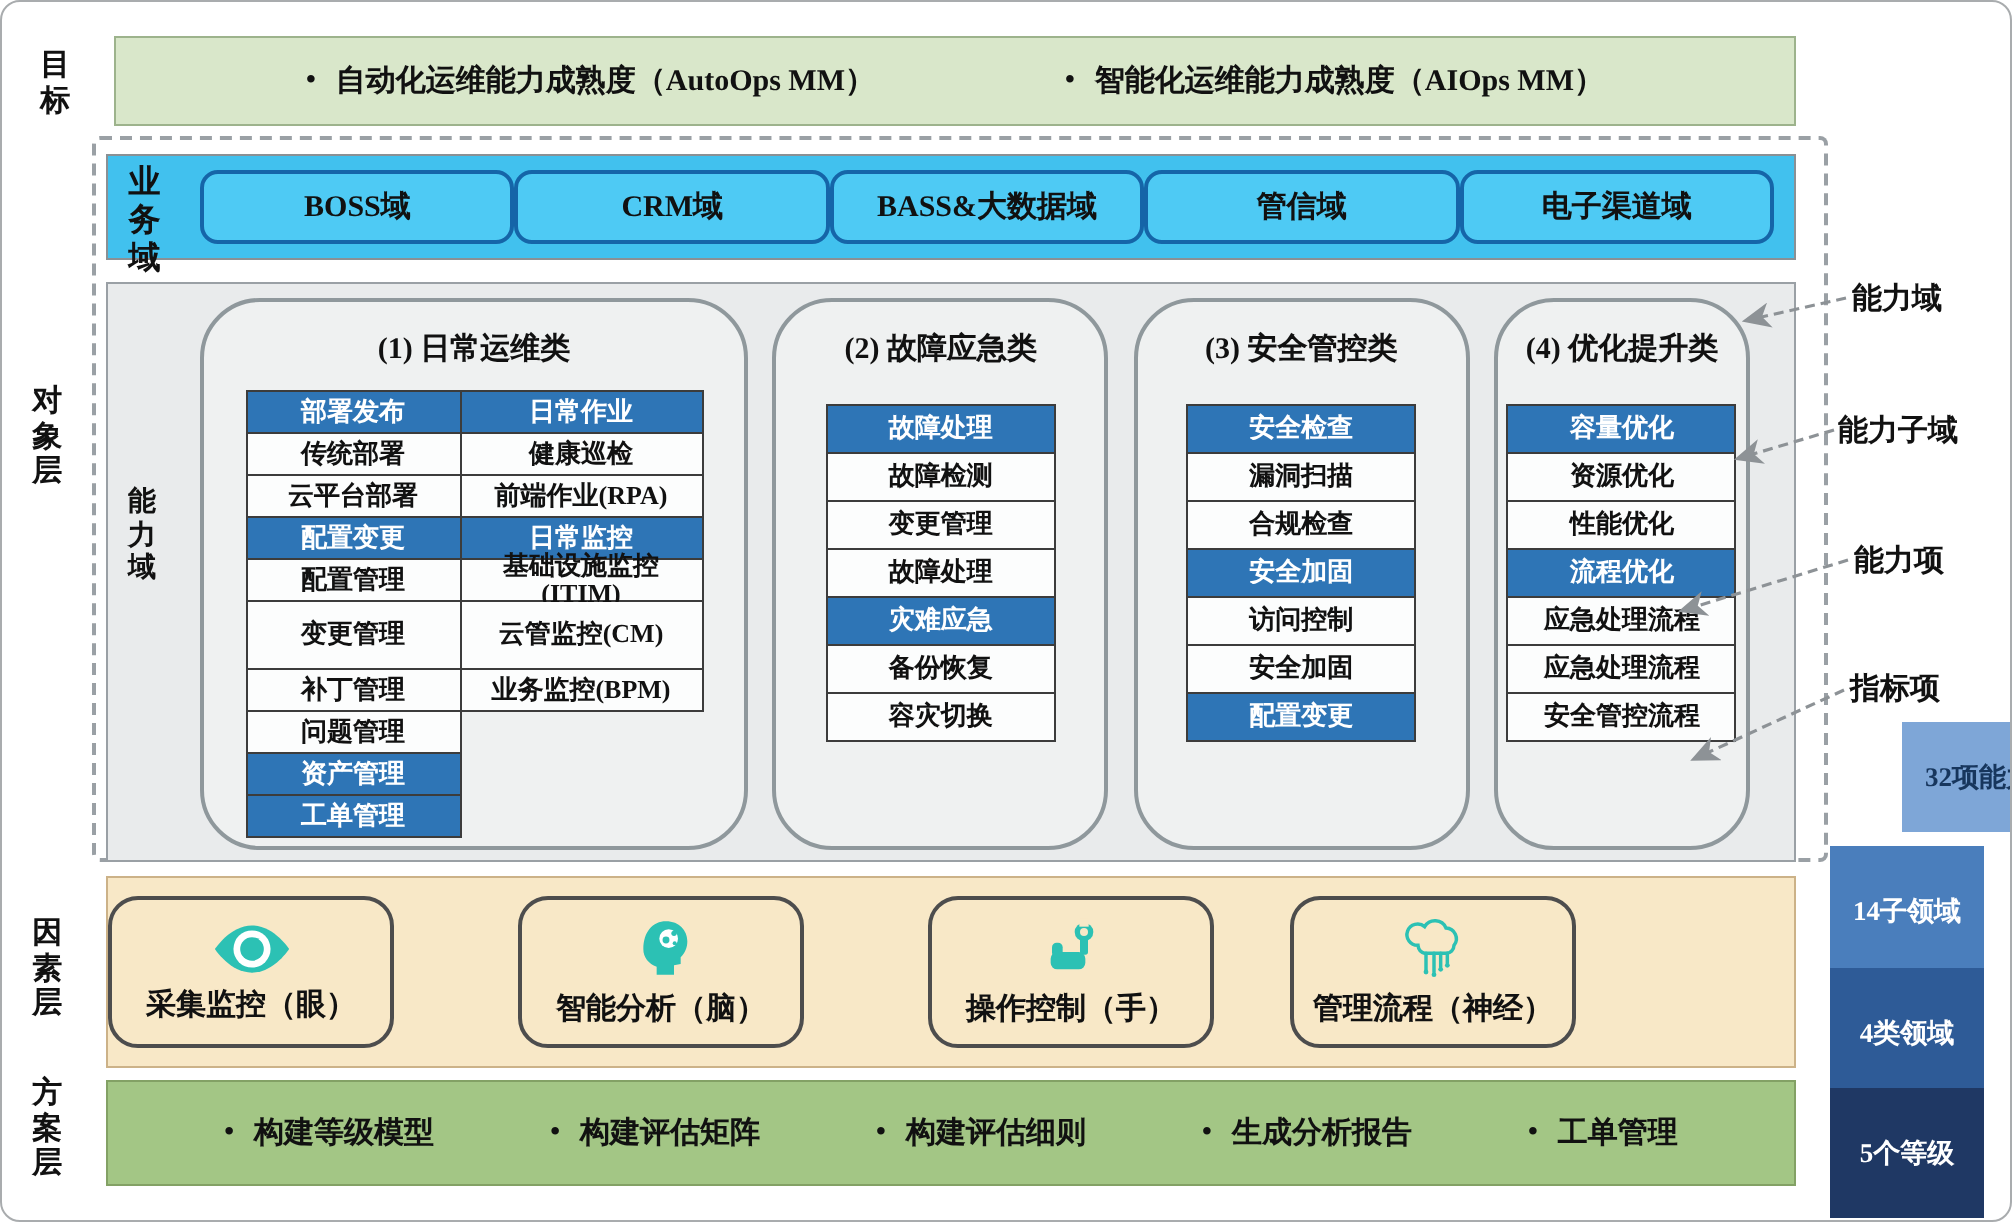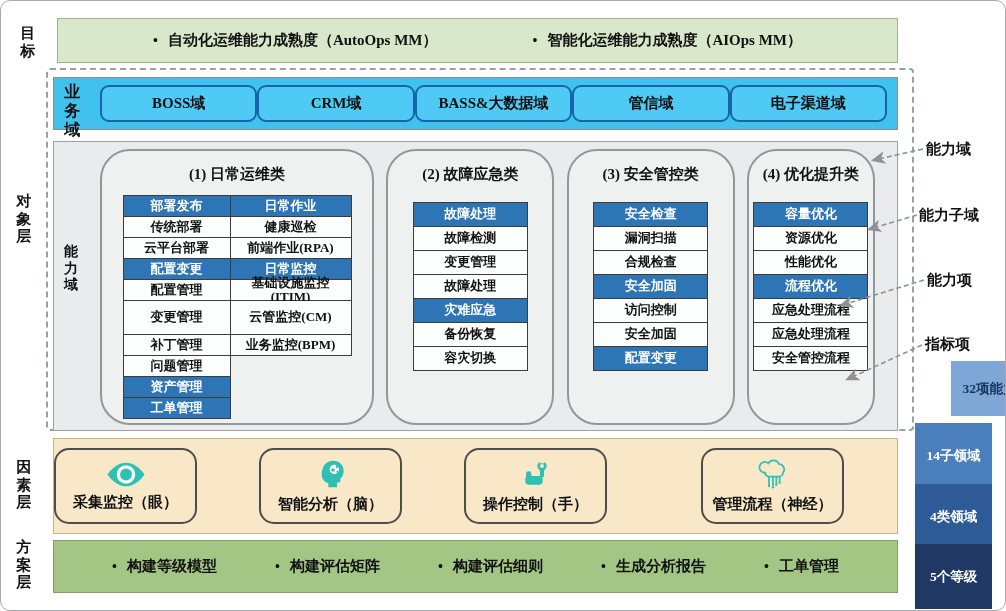--- a/index.html
+++ b/index.html
@@ -62,21 +62,21 @@
   .stat3 { top:483px; background:#2e5b97; color:#fff; }
   .stat4 { top:543px; background:#1f3864; color:#fff; }
 
   
   .factor-band { position:absolute; left:52px; top:437px; width:845px; height:96px;
     background:#f8e8c7; border:1px solid #ccb288; }
   .factor-box { position:absolute; top:10px; width:143px; height:76px;
     background:#f8e8c7; border:2px solid #4d4d4d; border-radius:15px;
     display:flex; flex-direction:column; align-items:center; justify-content:center; gap:5px; }
   .factor-box .flabel { font-size:15px; font-weight:bold; color:#111; }
-  .fb1 { left:53px; } .fb2 { left:258px; } .fb3 { left:463px; } .fb4 { left:700px;font-family:Liberation Serif, serif; }
+  .fb1 { left:53px; } .fb2 { left:258px; } .fb3 { left:463px; } .fb4 { left:644px;font-family:Liberation Serif, serif; }
 
   
   .solution-band { position:absolute; left:52px; top:539px; width:845px; height:53px;
     background:#a3c685; border:1px solid #83a165; display:flex; align-items:center;
     justify-content:space-evenly; font-size:15px; font-weight:bold; color:#111; }
   .sol-item { display:flex; align-items:center; }
 
   .arrows { position:absolute; left:0; top:0; width:1006px; height:611px; pointer-events:none; }
 </style>
 </head>

